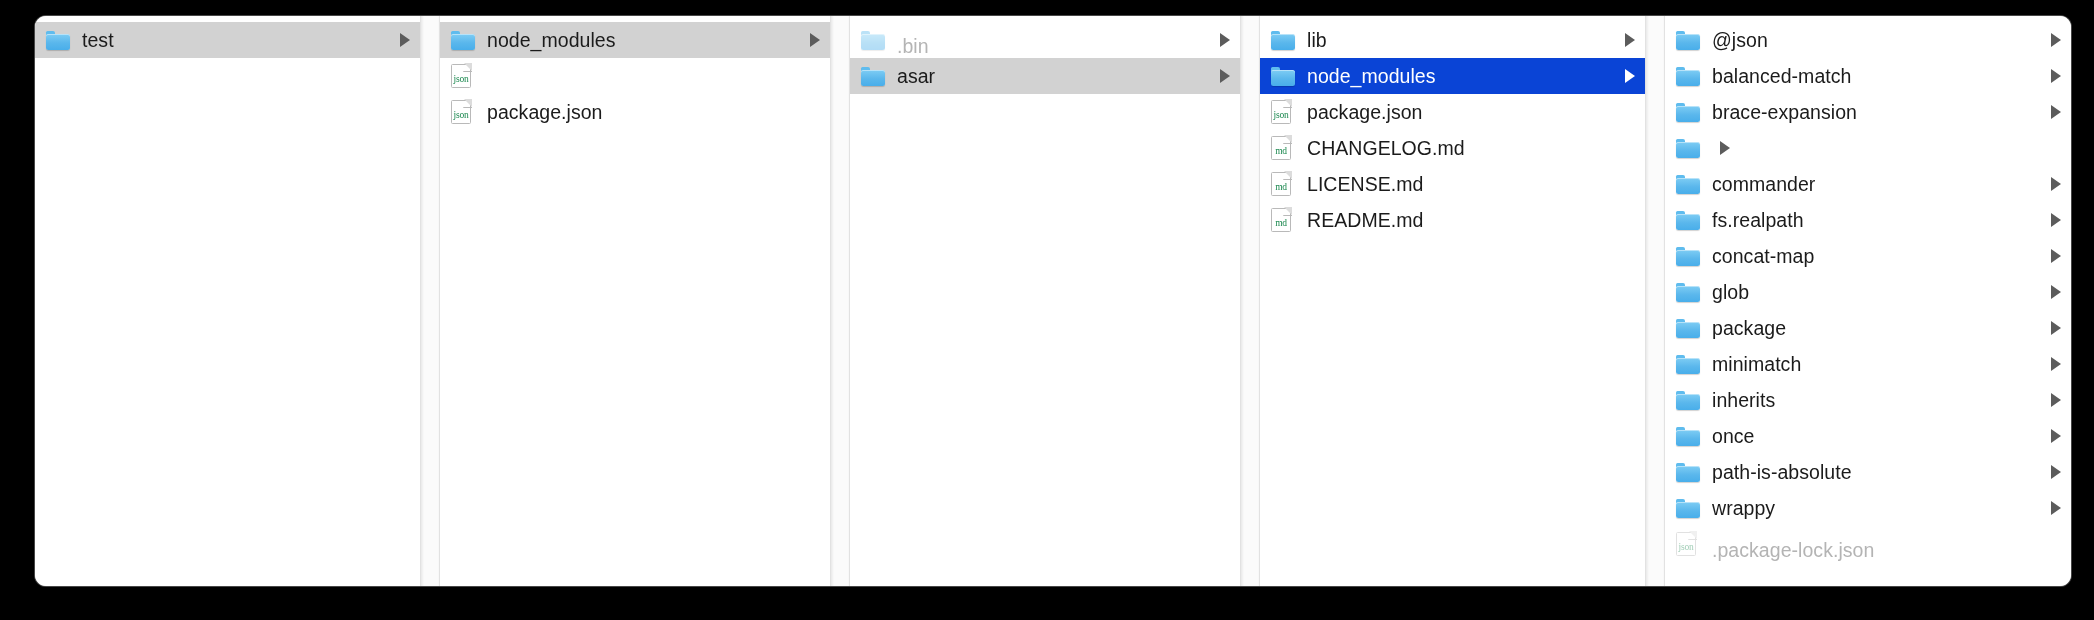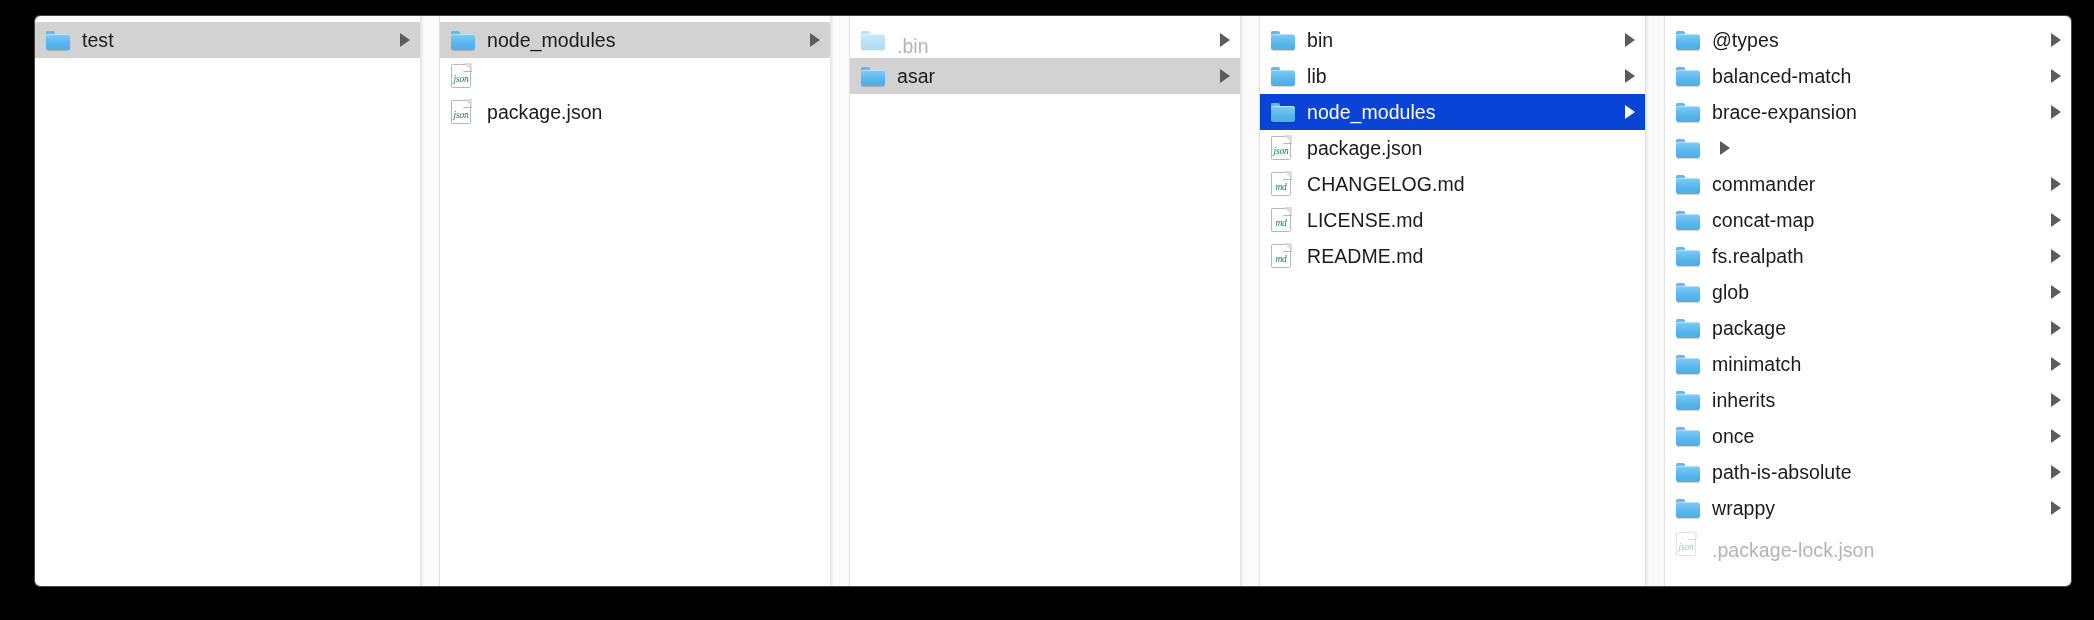--- a/index.html
+++ b/index.html
@@ -15,21 +15,21 @@
 
   #finder-window {
     position: absolute;
     left: 35px;
     top: 16px;
     width: 2036px;
     height: 570px;
     display: flex;
     flex-direction: row;
     background: #cfcfcf;
-    border-radius: 5px;
+    border-radius: 11px;
     box-shadow: 0 0 0 1px rgba(255,255,255,0.28);
     overflow: hidden;
   }
 
   .column {
     position: relative;
     height: 100%;
     background: #ffffff;
     flex: 0 0 auto;
     overflow: hidden;
@@ -64,21 +64,20 @@
 
   .icon-wrap {
     flex: 0 0 auto;
     width: 26px;
     height: 18px;
     position: relative;
     margin-right: 10px;
     display: flex;
     align-items: center;
     justify-content: flex-start;
-    font-style: italic;
   }
   .row.dim .icon-wrap { opacity: 0.42; }
 
   .label {
     flex: 1 1 auto;
     font-size: 19.5px;
     color: #1b1b1b;
     letter-spacing: 0.05px;
     overflow: hidden;
     text-overflow: ellipsis;
@@ -231,30 +230,20 @@
     <div class="col-gutter"></div>
     <div class="column" style="width: 385px;">
       <div class="rows">
         <div class="row">
           <span class="icon-wrap">
             <span class="folder">
               <span class="tab"></span>
               <span class="body"></span>
             </span>
           </span>
-          <span class="label">bin</span>
-          <span class="arrow"></span>
-        </div>
-        <div class="row">
-          <span class="icon-wrap">
-            <span class="folder">
-              <span class="tab"></span>
-              <span class="body"></span>
-            </span>
-          </span>
           <span class="label">lib</span>
           <span class="arrow"></span>
         </div>
         <div class="row sel-blue">
           <span class="icon-wrap">
             <span class="folder">
               <span class="tab"></span>
               <span class="body"></span>
             </span>
           </span>
@@ -314,21 +303,21 @@
     <div class="col-gutter"></div>
     <div class="column last" style="width: 406px;">
       <div class="rows">
         <div class="row">
           <span class="icon-wrap">
             <span class="folder">
               <span class="tab"></span>
               <span class="body"></span>
             </span>
           </span>
-          <span class="label">@types</span>
+          <span class="label">@json</span>
           <span class="arrow"></span>
         </div>
         <div class="row">
           <span class="icon-wrap">
             <span class="folder">
               <span class="tab"></span>
               <span class="body"></span>
             </span>
           </span>
           <span class="label">balanced-match</span>
@@ -363,31 +352,31 @@
           <span class="label">commander</span>
           <span class="arrow"></span>
         </div>
         <div class="row">
           <span class="icon-wrap">
             <span class="folder">
               <span class="tab"></span>
               <span class="body"></span>
             </span>
           </span>
+          <span class="label">fs.realpath</span>
+          <span class="arrow"></span>
+        </div>
+        <div class="row">
+          <span class="icon-wrap">
+            <span class="folder">
+              <span class="tab"></span>
+              <span class="body"></span>
+            </span>
+          </span>
           <span class="label">concat-map</span>
-          <span class="arrow"></span>
-        </div>
-        <div class="row">
-          <span class="icon-wrap">
-            <span class="folder">
-              <span class="tab"></span>
-              <span class="body"></span>
-            </span>
-          </span>
-          <span class="label">fs.realpath</span>
           <span class="arrow"></span>
         </div>
         <div class="row">
           <span class="icon-wrap">
             <span class="folder">
               <span class="tab"></span>
               <span class="body"></span>
             </span>
           </span>
           <span class="label">glob</span>

